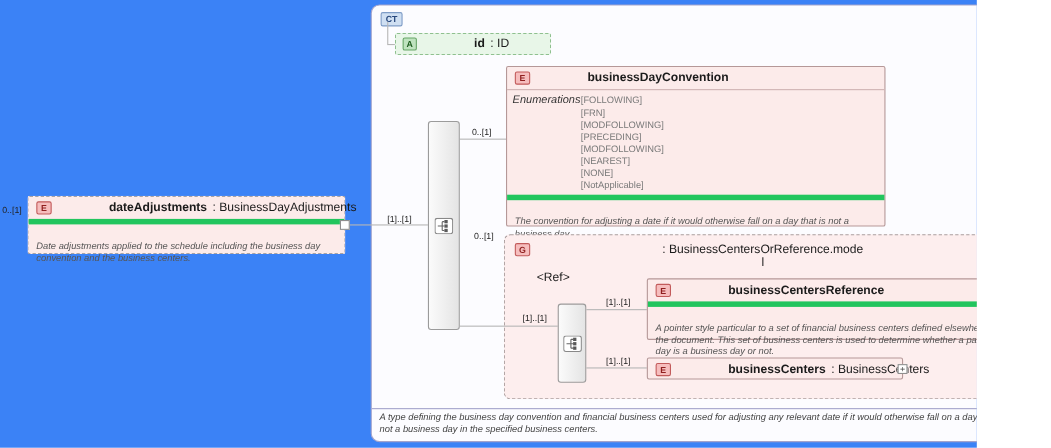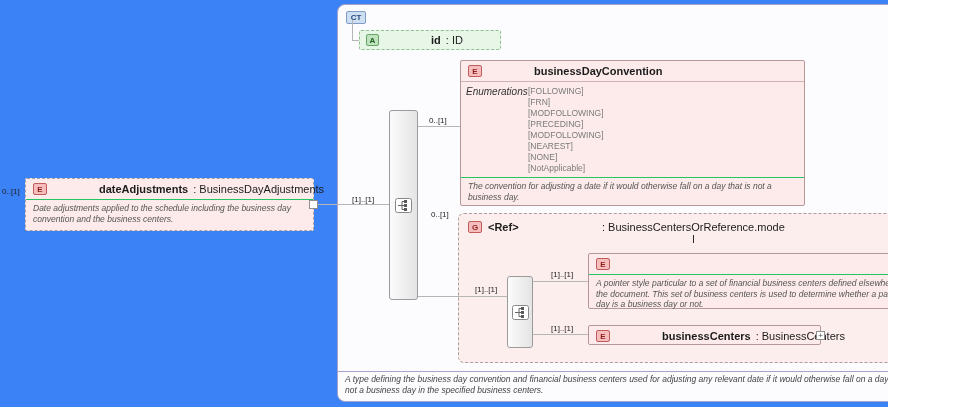--- a/index.html
+++ b/index.html
@@ -6,42 +6,42 @@
   body { font-family:"Liberation Sans", sans-serif; background:#fff; }
   #canvas { position:relative; width:888px; height:407px; background:#3b82f6; overflow:hidden; }
 
   .line { position:absolute; background:#b6b6b6; }
   .card-label { position:absolute; font-size:8px; color:#222; white-space:nowrap;text-align:center; }
 
   .elem-box { position:absolute; background:#fcebea; border:1px solid #b59898; border-radius:2px; }
   .elem-box.dashed { border-style:dashed; border-color:#a9a2a2; }
   .elem-header { display:flex; align-items:center; gap:5px; height:20px; padding:0 7px; font-size:11px; color:#1b1b1b; white-space:nowrap; }
   .elem-name { font-weight:bold;padding-left:47px; }
-  .annot { font-size:8.5px; font-style:italic; color:#555; line-height:10.5px; padding:3px 7px 2px 7px; border-top:1px solid #22c55e; }
+  .annot { font-size:8.5px; font-style:italic; color:#555; line-height:10.5px; padding:14px 7px 2px 7px; border-top:5px solid #22c55e; }
 
   .badge { display:inline-flex; align-items:center; justify-content:center; font-size:8px; font-weight:bold; border-radius:2px; flex:0 0 auto; }
   .badge.e { width:14px; height:12px; background:#f6bdbd; border:1px solid #c25b5b; color:#8f1f1f; }
   .badge.a { width:13px; height:12px; background:#bfe3bf; border:1px solid #67a567; color:#1e5c1e; }
   .badge.ct { width:20px; height:13px; background:#cfdff2; border:1px solid #7e9cc6; color:#27477c; }
   .badge.g { width:14px; height:12px; background:#f6bdbd; border:1px solid #c25b5b; color:#8f1f1f; }
 
   .ct-panel { position:absolute; left:337px; top:4px; width:609px; height:398px; background:#fcfcff; border:1px solid #a3a3cb; border-radius:8px; }
   .ct-header { position:absolute; left:8px; top:6px; display:flex; align-items:center; gap:8px; }
   .ct-title { font-size:11.5px; font-weight:bold; color:#111; }
   .ct-footer-sep { position:absolute; left:0; right:0; top:366px; border-top:1px solid #a3a3cb; }
   .ct-footer { position:absolute; left:7px; right:25px; top:369px; font-size:8.5px; font-style:italic; color:#444; line-height:10.5px; }
 
   .attr-box { position:absolute; left:359px; top:30px; width:142px; height:20px; background:#e8f6e8; border:1px dashed #8fc08f; border-radius:2px; display:flex; align-items:center; gap:5px; padding:0 6px; font-size:11px; color:#1b1b1b; }
   .attr-type { }
 
   .seq-box { position:absolute; background:linear-gradient(to right,#fbfbfb,#e4e4e4); border:1px solid #9b9b9b; border-radius:3px; display:flex; align-items:center; justify-content:center; }
 
   .group-box { position:absolute; left:458px; top:213px; width:485px; height:150px; background:#fdeeee; border:1px dashed #ab9e9e; border-radius:6px; }
   .grp-header { display:flex; align-items:flex-start; gap:6px; padding:7px 0 0 9px; font-size:11px; color:#1b1b1b; }
-  .grp-name { font-weight:bold; width:108px; }
+  .grp-name { font-weight:normal; width:108px;margin-top:25px; }
   .grp-type div { line-height:12px;text-align:center; }
 
   .enum-section { display:flex; border-top:1px solid #cfb3b3; padding:4px 6px 2px 5px; height:96px; }
   .enum-label { width:62px; font-size:10px; font-style:italic; color:#333; flex:0 0 auto; }
   .enum-values div { font-size:8.5px; color:#7a7a7a; line-height:11px; white-space:nowrap; }
 
   .plus-box { position:absolute; width:9px; height:9px; background:#fff; border:1px solid #8f8f8f; font-size:8px; line-height:7px; text-align:center; color:#444; cursor:pointer; }
   .handle-box { position:absolute; width:9px; height:9px; background:#fff; border:1px solid #8f8f8f; }
 </style>
 </head>
@@ -128,20 +128,21 @@
   </div>
 
   <div class="line" style="left:533px; top:281px; width:55px; height:1px;"></div>
   <div class="line" style="left:533px; top:334px; width:55px; height:1px;"></div>
   <span class="card-label" style="left:551px; top:270px;">[1]..[1]</span>
   <span class="card-label" style="left:551px; top:324px;">[1]..[1]</span>
 
   <div class="elem-box" style="left:588px; top:253px; width:340px; height:56px;">
     <div class="elem-header">
       <span class="badge e">E</span>
+      <span class="elem-name">businessCentersReference</span>
     </div>
     <div class="annot">A pointer style particular to a set of financial business centers defined elsewhere in the document. This set of business centers is used to determine whether a particular day is a business day or not.</div>
     <div class="plus-box" style="right:-5px; top:23px;">+</div>
   </div>
 
   <div class="elem-box" style="left:588px; top:325px; width:233px; height:20px;">
     <div class="elem-header">
       <span class="badge e">E</span>
       <span class="elem-name">businessCenters</span>
       <span class="elem-type">: BusinessCenters</span>

